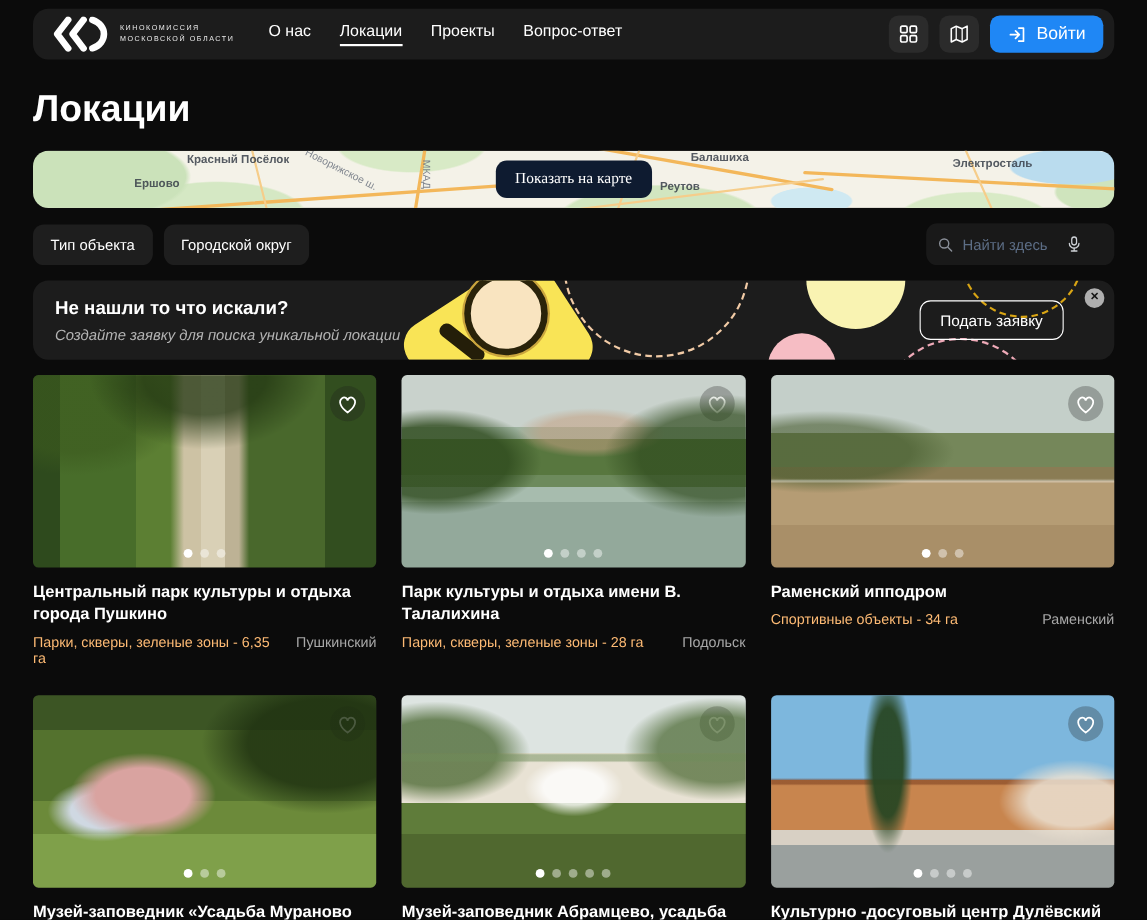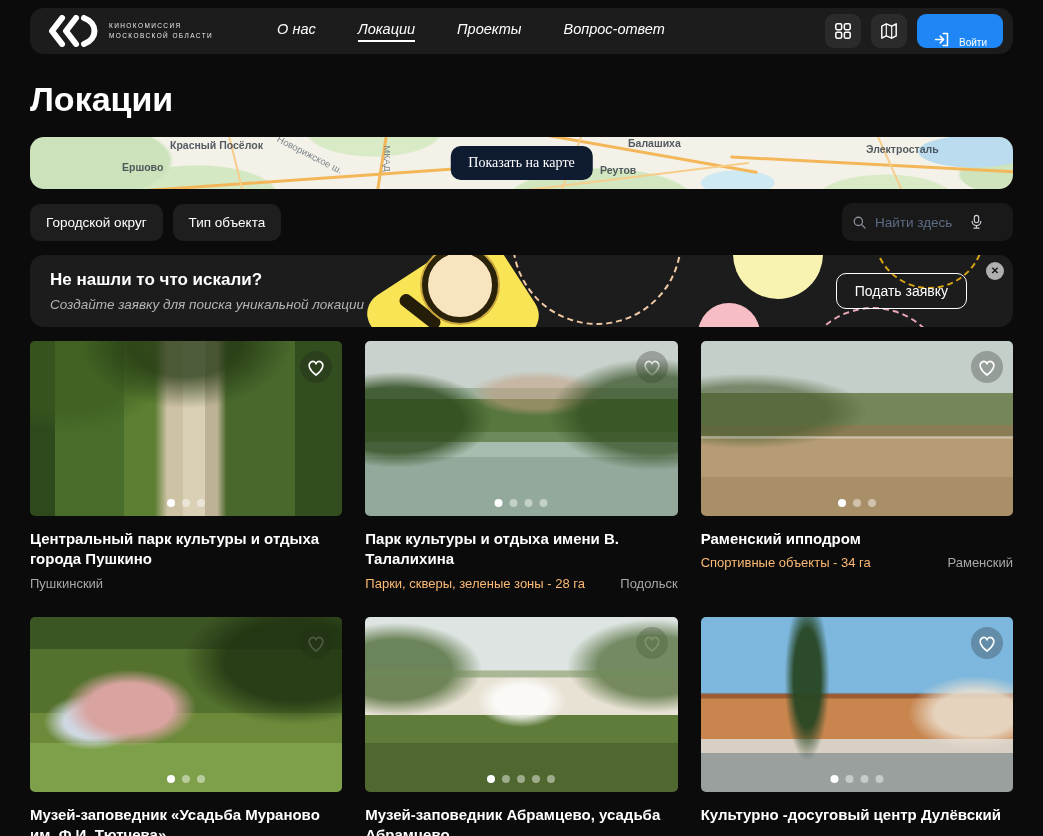--- a/index.html
+++ b/index.html
@@ -12,31 +12,31 @@
   .wrap { padding:0 30px; }
 
   
   .topbar {
     margin:8px 30px 0; height:46px; background:#1c1c1c; border-radius:14px;
     display:flex; align-items:center; padding:0 10px 0 18px;
   }
   .logo { display:flex; align-items:center; gap:9px; cursor:pointer; }
   .logo svg { display:block; }
   .logo-text { font-size:6.5px; letter-spacing:1.4px; line-height:1.5; color:#e7e7e7; text-transform:uppercase; }
-  .nav { display:flex; gap:42px; margin-left:64px;font-style:italic; }
+  .nav { display:flex; gap:26px; margin-left:31px; }
   .nav-item { font-size:14.5px; color:#fff; text-decoration:none; padding-bottom:3px; border-bottom:2px solid transparent; cursor:pointer; }
   .nav-item.active { border-bottom-color:#fff; }
   .topbar-right { margin-left:auto; display:flex; align-items:center; gap:10px; }
   .icon-btn {
     width:36px; height:34px; border-radius:9px; background:#2b2b2b;
     display:flex; align-items:center; justify-content:center; cursor:pointer; border:none;
   }
   .login-btn {
     height:34px; border:none; border-radius:9px; background:#1f87f5; color:#fff;
-    display:flex; align-items:flex-end; gap:9px; padding:0 16px; font-size:10px; cursor:pointer;
+    display:flex; align-items:center; gap:9px; padding:0 16px; font-size:16px; cursor:pointer;
     font-family:"Liberation Sans", sans-serif;
   }
 
   
   .page-title { font-size:34px; font-weight:bold; margin:26px 0 18px; }
 
   
   .map {
     position:relative; height:52px; border-radius:14px; overflow:hidden;
     background:
@@ -228,22 +228,22 @@
     <span class="map-label" style="left:140px; top:2px;">Красный Посёлок</span>
     <span class="map-label minor" style="left:244px; top:12px; transform:rotate(27deg);">Новорижское ш.</span>
     <span class="map-label minor" style="left:344px; top:16px; transform:rotate(90deg);">МКАД</span>
     <span class="map-label" style="left:598px; top:0px;">Балашиха</span>
     <span class="map-label" style="left:570px; top:27px;">Реутов</span>
     <span class="map-label" style="left:836px; top:6px;">Электросталь</span>
     <button class="map-btn">Показать на карте</button>
   </div>
 
   <div class="filters">
+    <button class="chip">Тип объекта</button>
     <button class="chip">Городской округ</button>
-    <button class="chip">Тип объекта</button>
     <div class="searchbox">
       <svg width="15" height="15" viewBox="0 0 20 20">
         <circle cx="8.5" cy="8.5" r="5.5" fill="none" stroke="#8a8f98" stroke-width="1.7"></circle>
         <path d="M13 13 L17.5 17.5" stroke="#8a8f98" stroke-width="1.7" stroke-linecap="round"></path>
       </svg>
       <input type="text" placeholder="Найти здесь" style="">
       <button class="mic-btn">
         <svg width="15" height="16" viewBox="0 0 20 22">
           <rect x="7" y="2" width="6" height="10" rx="3" fill="none" stroke="#cfd3d8" stroke-width="1.6"></rect>
           <path d="M4 10 a6 6 0 0 0 12 0" fill="none" stroke="#cfd3d8" stroke-width="1.6" stroke-linecap="round"></path>
@@ -282,20 +282,21 @@
           </svg>
         </button>
         <div class="dots">
             <span class="dot active"></span>
             <span class="dot"></span>
             <span class="dot"></span>
           </div>
       </div>
       <div class="card-title">Центральный парк культуры и отдыха города Пушкино</div>
       <div class="card-meta">
+        <span class="card-cat">Парки, скверы, зеленые зоны - 6,35 га</span>
         <span class="card-dist">Пушкинский</span>
       </div>
     </div>
 
     <div class="card">
       <div class="card-img img-2">
         <button class="heart-btn">
           <svg width="22" height="20" viewBox="0 0 22 20">
             <path d="M11 18 C 4 13, 2.5 7.5, 6 5 C 8.4 3.4, 11 5, 11 7.4 C 11 5, 13.6 3.4, 16 5 C 19.5 7.5, 18 13, 11 18 Z" fill="none" stroke="#fff" stroke-width="1.6"></path>
           </svg>

